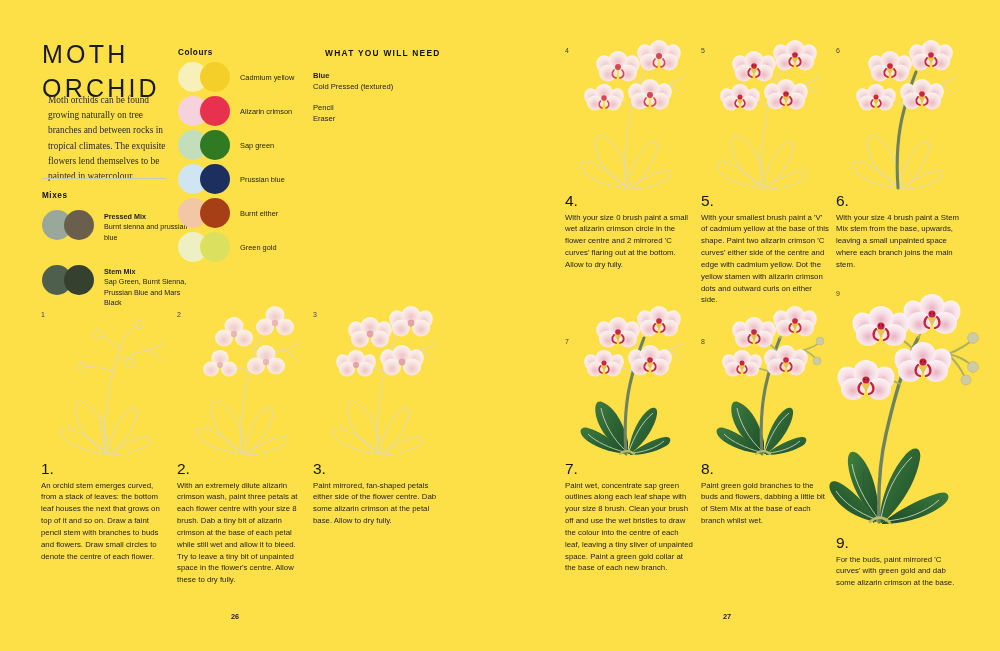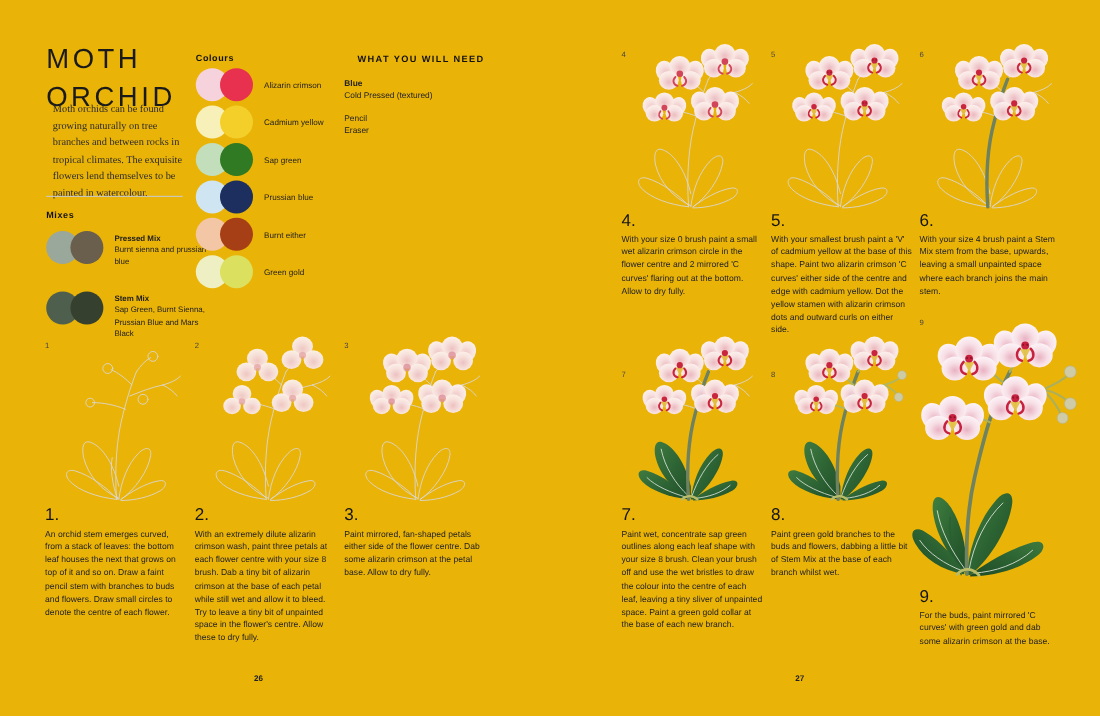--- a/index.html
+++ b/index.html
@@ -3,21 +3,21 @@
 <meta charset="utf-8">
 <title>Moth Orchid — Watercolour Tutorial Spread</title>
 <style>
   html,body{margin:0;padding:0;background:#ffffff;}
   body{
     width:1000px;height:651px;overflow:hidden;position:relative;
     font-family:"Liberation Serif", serif;
     color:#1b1b1b;
     -webkit-font-smoothing:antialiased;
   }
-  .spread{position:absolute;inset:0;background:#eab308;}
+  .spread{position:absolute;inset:0;background:#fde047;}
 
   
   .title{
     font-family:"Liberation Sans", sans-serif;
     font-weight:300;
     font-size:25px;
     letter-spacing:3.2px;
     line-height:1.32;
     color:#1a1a1a;
   }
@@ -140,31 +140,31 @@
         <span>Sap Green, Burnt Sienna, Prussian Blue and Mars Black</span>
       </div>
     </div>
   </div>
 
   <div class="abs heading-sans" style="left:178px;top:48px;">Colours</div>
 
   <div class="abs" style="left:178px;top:62px;width:130px;">
     <div class="swatch-row">
       <div class="swatch-pair">
+        <span class="blob pale" style="background:#f7f0b8;"></span>
+        <span class="blob deep" style="background:#f4cf2a;"></span>
+      </div>
+      <span class="swatch-label">Cadmium yellow</span>
+    </div>
+    <div class="swatch-row">
+      <div class="swatch-pair">
         <span class="blob pale" style="background:#f6d2dc;"></span>
         <span class="blob deep" style="background:#e8304f;"></span>
       </div>
       <span class="swatch-label">Alizarin crimson</span>
-    </div>
-    <div class="swatch-row">
-      <div class="swatch-pair">
-        <span class="blob pale" style="background:#f7f0b8;"></span>
-        <span class="blob deep" style="background:#f4cf2a;"></span>
-      </div>
-      <span class="swatch-label">Cadmium yellow</span>
     </div>
     <div class="swatch-row">
       <div class="swatch-pair">
         <span class="blob pale" style="background:#c2debb;"></span>
         <span class="blob deep" style="background:#2f7a23;"></span>
       </div>
       <span class="swatch-label">Sap green</span>
     </div>
     <div class="swatch-row">
       <div class="swatch-pair">

